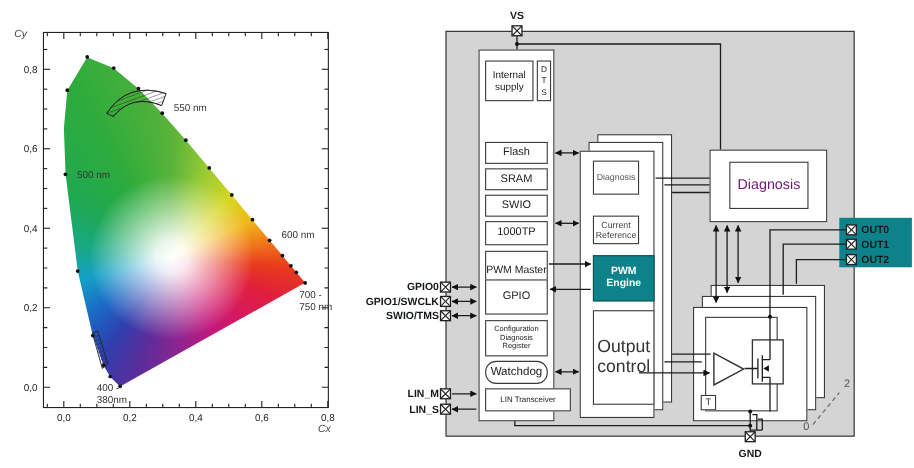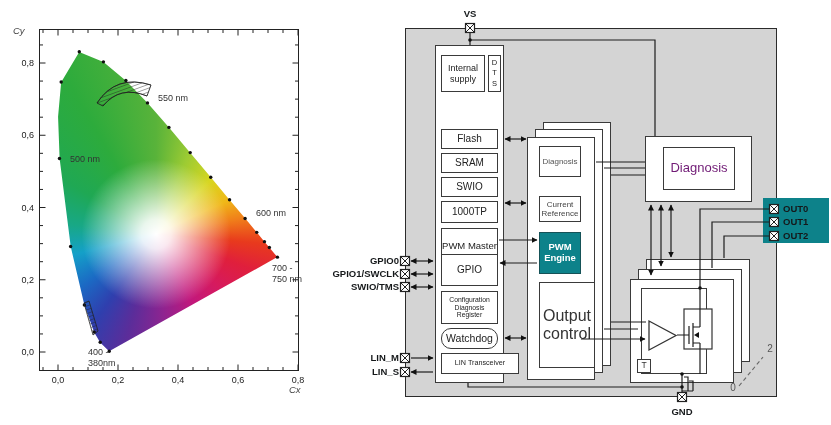--- a/index.html
+++ b/index.html
@@ -63,21 +63,21 @@
   <div class="box thinborder" style="left:441px;top:254px;width:57px;height:32px;font-size:10px;">GPIO</div>
   <div class="box thinborder" style="left:441px;top:291px;width:57px;height:33px;font-size:6.8px;padding:1px 3px;">Configuration Diagnosis Register</div>
   <div class="box thinborder" style="left:441px;top:328px;width:57px;height:21px;font-size:10.5px;border-radius:10px;">Watchdog</div>
   <div class="box thinborder" style="left:441px;top:353px;width:78px;height:21px;font-size:7.2px;">LIN Transceiver</div>
 
   <div class="box" style="left:543px;top:122px;width:68px;height:244px;"></div>
   <div class="box" style="left:535px;top:129px;width:68px;height:244px;"></div>
   <div class="box" style="left:527px;top:137px;width:68px;height:243px;"></div>
   <div class="box thinborder" style="left:539px;top:146px;width:42px;height:31px;font-size:8px;color:#555;">Diagnosis</div>
   <div class="box thinborder" style="left:539px;top:196px;width:42px;height:26px;font-size:8px;color:#444;">Current Reference</div>
-  <div class="box teal" style="left:539px;top:232px;width:42px;height:42px;font-size:9.5px;font-weight:600;">PWM Engine</div>
+  <div class="box teal" style="left:539px;top:232px;width:56px;height:42px;font-size:9.5px;font-weight:600;">PWM Engine</div>
   <div class="box thinborder" style="left:539px;top:282px;width:56px;height:86px;font-size:16px;color:#333;text-align:center;">Output control</div>
 
   <div class="box" style="left:645px;top:136px;width:107px;height:66px;"></div>
   <div class="box thinborder" style="left:663px;top:147px;width:72px;height:43px;font-size:13px;color:#701a75;">Diagnosis</div>
 
   <div class="box teal noborder" style="left:763px;top:198px;width:66px;height:45px;"></div>
 
   <div class="box" style="left:646px;top:259px;width:104px;height:103px;"></div>
   <div class="box" style="left:638px;top:269px;width:104px;height:104px;"></div>
   <div class="box" style="left:630px;top:279px;width:104px;height:104px;"></div>

